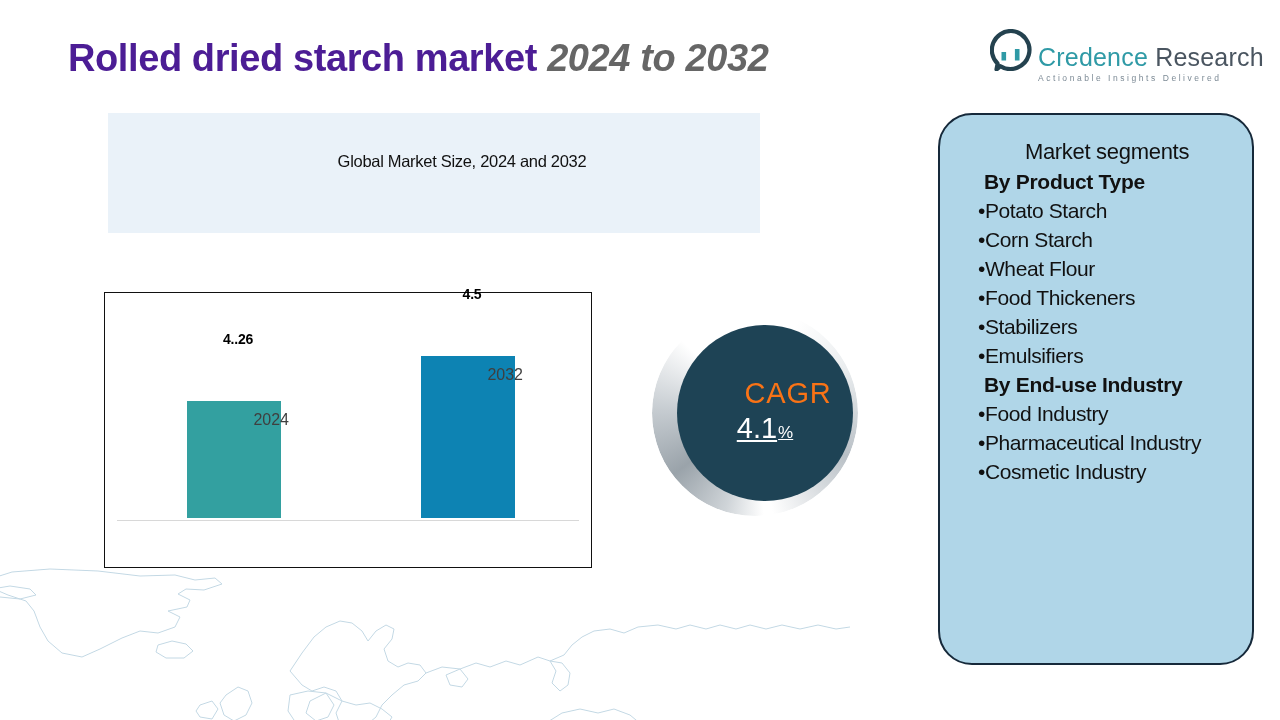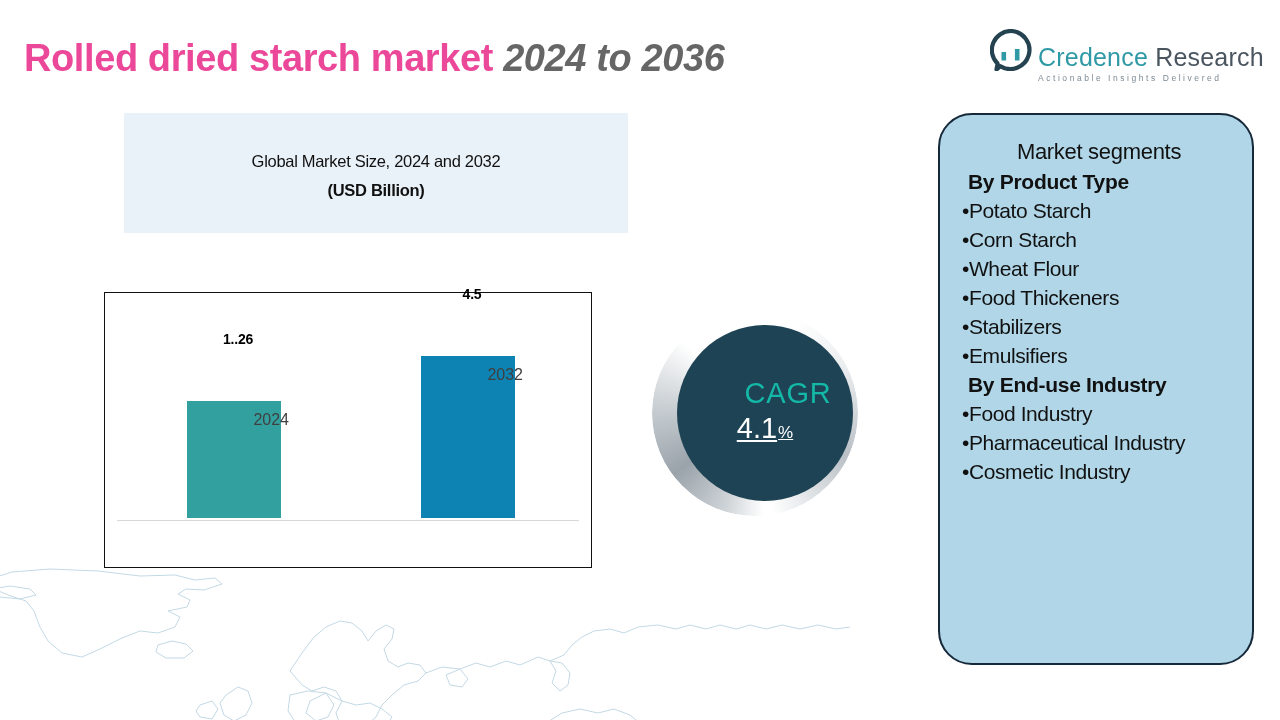--- a/index.html
+++ b/index.html
@@ -33,21 +33,22 @@
     position: absolute;
     left: 24px;
     top: 12px;
     font-size: 38px;
     font-weight: bold;
     letter-spacing: -0.4px;
     white-space: nowrap;
     font-family: "Liberation Sans", sans-serif;
   }
   #page-title .title-main {
-    color: #ec4899;
+    color: #4c1d95;
+    margin-left: 44px;
   }
   #page-title .title-years {
     color: #666666;
     font-style: italic;
     font-weight: bold;
   }
 
   
   #brand-logo {
     position: absolute;
@@ -82,25 +83,26 @@
     font-size: 8.5px;
     color: #7c8a95;
     letter-spacing: 2.55px;
     white-space: nowrap;
     margin-top: 1px;
   }
 
   
   #chart-caption-band {
     position: absolute;
-    left: 124px;
+    left: 108px;
     top: 113px;
-    width: 504px;
+    width: 624px;
     height: 120px;
     background: #eaf2f9;
+    padding-left: 28px;
   }
   #chart-caption-band .cap-line {
     position: absolute;
     width: 100%;
     text-align: center;
     color: #111;
     white-space: nowrap;
   }
   #chart-caption-band .cap-line1 {
     top: 39px;
@@ -203,21 +205,21 @@
     width: 176px;
     height: 176px;
     border-radius: 50%;
     background: #1e4355;
     display: flex;
     flex-direction: column;
     align-items: center;
     justify-content: center;
   }
   #cagr-badge .cagr-label {
-    color: #14b8a6;
+    color: #f97316;
     font-size: 29px;
     letter-spacing: 0.8px;
     line-height: 34px;
     margin-left: 46px;
   }
   #cagr-badge .cagr-value-row {
     color: #ffffff;
     font-size: 29px;
     line-height: 36px;
     display: flex;
@@ -233,21 +235,21 @@
   #segments-panel {
     position: absolute;
     left: 938px;
     top: 113px;
     width: 316px;
     height: 552px;
     background: #b0d6e8;
     border: 2.2px solid #16293a;
     border-radius: 34px;
     box-sizing: border-box;
-    padding: 22px 16px 10px 22px;
+    padding: 22px 16px 10px 38px;
   }
   #segments-panel .seg-title {
     text-align: center;
     font-size: 22px;
     color: #111;
     line-height: 29px;
     letter-spacing: -0.3px;
     margin-bottom: 1px;
   }
   #segments-panel .seg-head {
@@ -299,49 +301,48 @@
     <path d="M300 150 L318 146 L336 148 L352 156 L366 160 L380 158 L392 164 L402 172
              L396 182 L380 188 L362 190 L340 190 L320 186 L306 178 L298 166 Z"></path>
     <path d="M336 148 L344 160 L338 172 L326 176 L316 168 L320 156 Z"></path>
 
     <path d="M556 178 L572 168 L590 164 L608 168 L624 164 L640 170 L652 180 L648 190
              L600 190 L570 190 L556 186 Z"></path>
   </g>
 </svg>
 
 <h1 id="page-title">
-  <span class="title-main">Rolled dried starch market </span><span class="title-years">2024 to 2036</span>
+  <span class="title-main">Rolled dried starch market </span><span class="title-years">2024 to 2032</span>
 </h1>
 
 <div id="brand-logo">
   <svg class="logo-mark" viewBox="0 0 42 42">
     <path d="M21 2 A19 19 0 1 1 10.5 37.2 L6.5 40.5 L7.6 34.6 A19 19 0 0 1 21 2 Z" fill="none" stroke="#24424f" stroke-width="4.2" stroke-linejoin="round"></path>
     <rect x="11.5" y="23" width="4.6" height="8.5" fill="#2f9aa6"></rect>
     <rect x="18.2" y="16.5" width="4.6" height="15" fill="#ffffff"></rect>
     <rect x="24.9" y="20" width="4.6" height="11.5" fill="#2f9aa6"></rect>
   </svg>
   <div class="logo-text">
     <div class="logo-word">
       <span class="word-credence">Credence</span><span class="word-research"> Research</span>
     </div>
     <div class="logo-tagline">Actionable Insights Delivered</div>
   </div>
 </div>
 
 <div id="chart-caption-band">
   <div class="cap-line cap-line1">Global Market Size, 2024 and 2032</div>
-  <div class="cap-line cap-line2">(USD Billion)</div>
 </div>
 
 <div id="bar-chart">
   <div class="plot">
     <div class="baseline"></div>
 
     <div class="bar-col col-0">
-      <div class="bar-value" style="bottom: 171px;">1..26</div>
+      <div class="bar-value" style="bottom: 171px;">4..26</div>
       <div class="bar-rect" style="height: 117px; background: rgb(51, 160, 160);"></div>
       <div class="bar-tick">2024</div>
     </div>
 
     <div class="bar-col col-1">
       <div class="bar-value" style="bottom: 216px;">4.5</div>
       <div class="bar-rect" style="height: 162px; background: rgb(13, 131, 179);"></div>
       <div class="bar-tick">2032</div>
     </div>
   </div>

